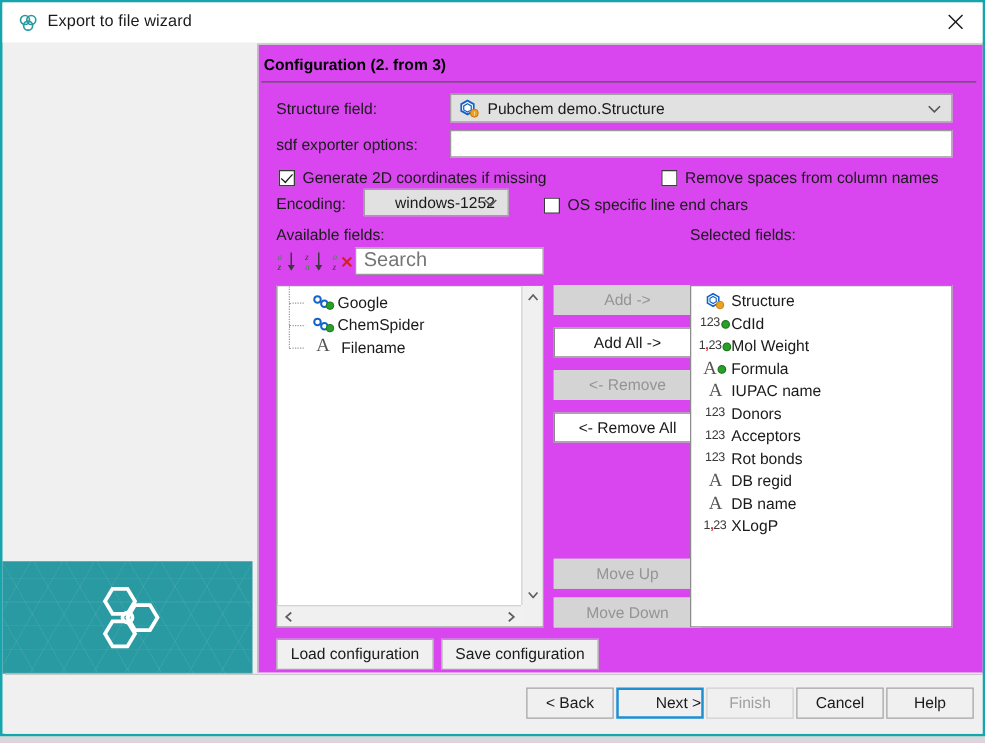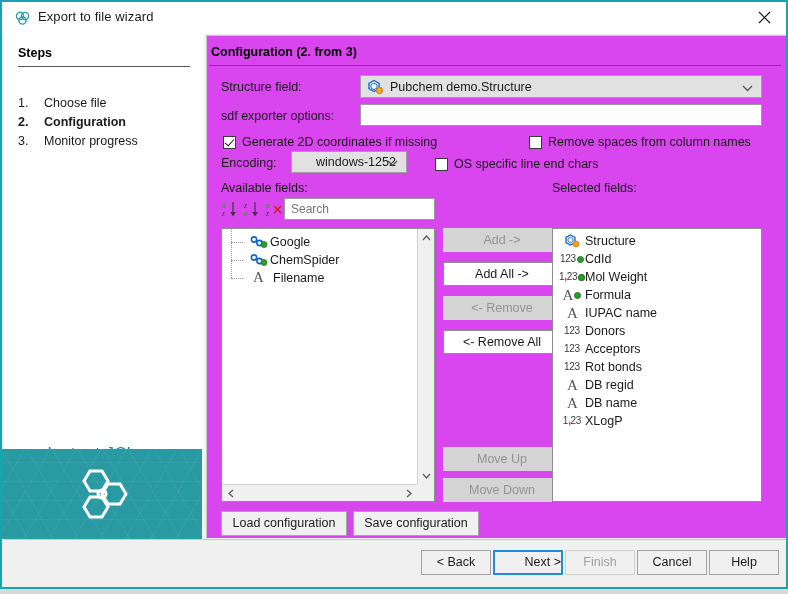--- a/index.html
+++ b/index.html
@@ -160,21 +160,21 @@
   
   #avail-toolbar {
     position: absolute; left: 14px; top: 162px; width: 214px; height: 22px;
   }
   .sorticon {
     position: absolute; top: 2px; width: 19px; height: 18px; cursor: default;
   }
   #search-input {
     position: absolute; left: 63px; top: 0px; width: 151px; height: 22px;
     background: #fff; border: 1px solid #9a9a9a;
-    font-size: 12px; color: #9a9a9a; padding-left: 6px;
+    font-size: 16px; color: #9a9a9a; padding-left: 6px;
     line-height: 20px;
   }
 
   
   #avail-list {
     position: absolute; left: 14px; top: 192px; width: 214px; height: 274px;
     background: #fff; border: 1px solid #8c8c8c;
   }
   #avail-items {
     position: absolute; left: 0; top: 0; right: 18px; bottom: 18px;
@@ -299,36 +299,20 @@
     </div>
     <div id="title-text">Export to file wizard</div>
     <div id="close-button">
       <svg width="13" height="13" viewBox="0 0 13 13">
         <line x1="1" y1="1" x2="12" y2="12" stroke="#1a1a1a" stroke-width="1.2"></line>
         <line x1="12" y1="1" x2="1" y2="12" stroke="#1a1a1a" stroke-width="1.2"></line>
       </svg>
     </div>
   </div>
 
-  <div id="steps-panel">
-    <div id="steps-title">Steps</div>
-    <div id="steps-rule"></div>
-
-    <div class="step-row" style="top:62px">
-      <span class="step-num">1.</span><span>Choose file</span>
-    </div>
-    <div class="step-row current" style="top:81px">
-      <span class="step-num">2.</span><span>Configuration</span>
-    </div>
-    <div class="step-row" style="top:100px">
-      <span class="step-num">3.</span><span>Monitor progress</span>
-    </div>
-
-    <div id="brand-title">Instant JChem</div>
-  </div>
 
   <div id="brand-panel">
     <div id="brand-pattern"></div>
     <div id="brand-logo">
       <svg width="60" height="58" viewBox="0 0 60 58">
         <g fill="none" stroke="#ffffff" stroke-width="3">
           <polygon points="18,6 30,6 36,16 30,26 18,26 12,16"></polygon>
           <polygon points="18,32 30,32 36,42 30,52 18,52 12,42"></polygon>
           <polygon points="36,19 48,19 54,29 48,39 36,39 30,29"></polygon>
           <circle cx="30" cy="29" r="4"></circle>

